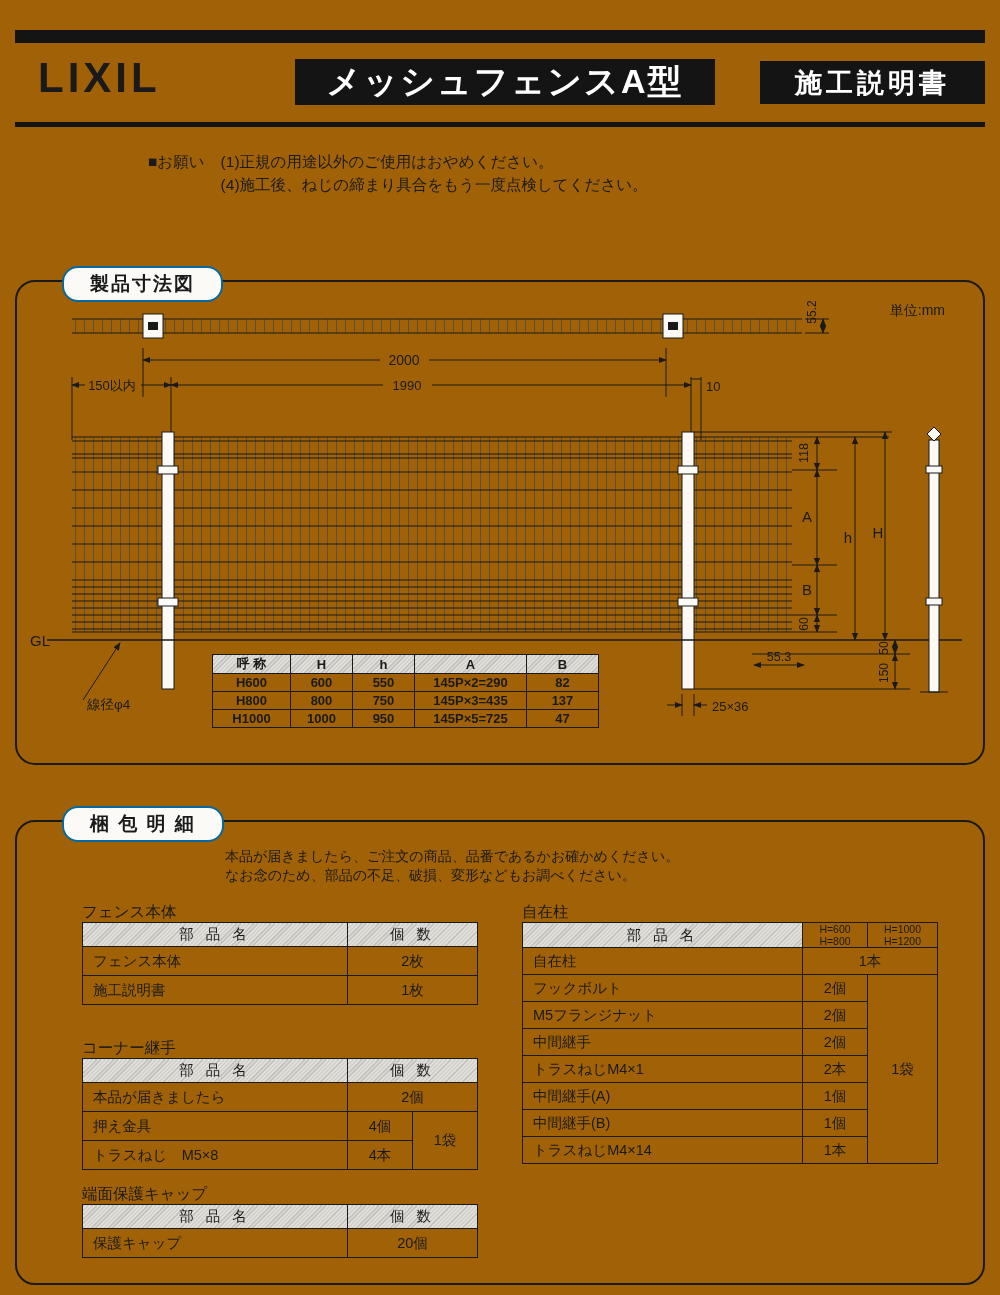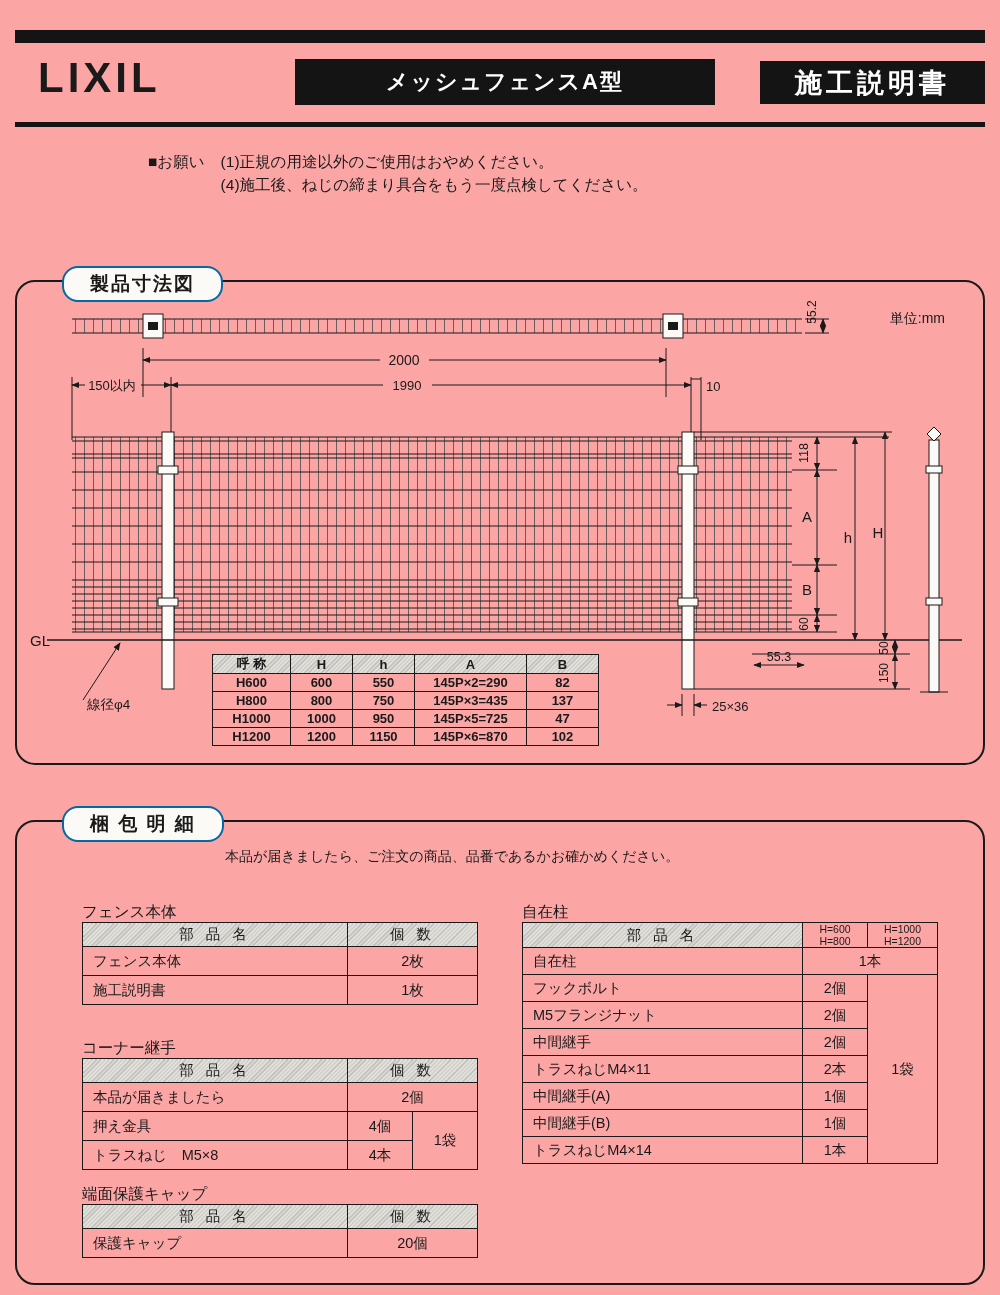--- a/index.html
+++ b/index.html
@@ -1,36 +1,36 @@
 <!DOCTYPE html>
 <html><head>
 <meta charset="utf-8">
 <style>
   * { margin:0; padding:0; box-sizing:border-box; }
   html,body { width:1000px; height:1295px; }
   body { font-family:"Liberation Sans", sans-serif; color:#1a1a1a; background:#fbfaf7; position:relative; }
-  .page { position:absolute; inset:0; background:#fca5a5; overflow:hidden;padding-left:7px; }
+  .page { position:absolute; inset:0; background:#a16207; overflow:hidden;padding-left:7px; }
 
   .bar-thick { position:absolute; left:15px; width:970px; top:30px; height:13px; background:#141414; }
   .bar-thin  { position:absolute; left:15px; width:970px; top:122px; height:5px; background:#141414; }
   .brand { position:absolute; left:38px; top:54px; font-size:42px; font-weight:bold; letter-spacing:4px; }
   .title-box { position:absolute; left:295px; top:59px; width:420px; height:46px; background:#141414; color:#fff;
-               display:flex; align-items:center; justify-content:center; font-size:22px; font-weight:bold; letter-spacing:2px; }
+               display:flex; align-items:center; justify-content:center; font-size:34px; font-weight:bold; letter-spacing:2px; }
   .doc-box   { position:absolute; left:760px; top:61px; width:225px; height:43px; background:#141414; color:#fff;
                display:flex; align-items:center; justify-content:center; font-size:27px; font-weight:bold; letter-spacing:4px; }
 
   .notice { position:absolute; left:148px; top:150px; display:flex; gap:16px; font-size:15.5px; line-height:23px; }
   .notice-label { white-space:nowrap; }
 
   .secbox { position:absolute; left:15px; width:970px; border:2px solid #1a1a1a; border-radius:20px; }
   .sec-dims { top:280px; height:485px; }
   .sec-pack { top:820px; height:465px; }
   .sec-label { position:absolute; top:-16px; left:45px; background:#fbfaf7; border:2px solid #0369a1; border-radius:16px;
                padding:3px 26px; font-size:19px; font-weight:bold; letter-spacing:2px; }
-  .unit-label { position:absolute; right:38px; top:28px; font-size:14px; }
+  .unit-label { position:absolute; right:38px; top:20px; font-size:14px; }
 
   .drawing { position:absolute; left:0; top:0; }
   svg text { font-family:"Liberation Sans", sans-serif; fill:#1a1a1a; }
 
   .hatch { background-image:repeating-linear-gradient(135deg,#b9b7b2 0px,#b9b7b2 1px,#e5e3de 1px,#e5e3de 3px); }
 
   .dimtable { position:absolute; left:195px; top:372px; border-collapse:collapse; font-size:13px; }
   .dimtable th, .dimtable td { border:1.5px solid #1a1a1a; text-align:center; height:18px; padding:0 4px; font-weight:bold; }
 
   .tbl-heading { position:absolute; font-size:15.5px; }
@@ -197,34 +197,28 @@
         <td>145P×3=435</td>
         <td>137</td>
       </tr>
       <tr>
         <td>H1000</td>
         <td>1000</td>
         <td>950</td>
         <td>145P×5=725</td>
         <td>47</td>
       </tr>
-      <tr>
-        <td>H1200</td>
-        <td>1200</td>
-        <td>1150</td>
-        <td>145P×6=870</td>
-        <td>102</td>
-      </tr>
     </tbody>
       </table>
   </div>
 
   <div class="secbox sec-pack">
     <div class="sec-label">梱 包 明 細</div>
     <div class="intro" style="top:26px">本品が届きましたら、ご注文の商品、品番であるかお確かめください。</div>
+    <div class="intro" style="top:45px">なお念のため、部品の不足、破損、変形などもお調べください。</div>
 
     <div class="tbl-heading" style="left:65px; top:80px">フェンス本体</div>
     <table class="ptable" style="left:65px; top:100px">
       <colgroup>
           <col style="width:265px">
           <col style="width:130px">
         </colgroup>
       <tbody>
           <tr>
         <th class="hatch">部 品 名</th>
@@ -317,21 +311,21 @@
       </tr>
       <tr>
         <td class="name">M5フランジナット</td>
         <td class="qty">2個</td>
       </tr>
       <tr>
         <td class="name">中間継手</td>
         <td class="qty">2個</td>
       </tr>
       <tr>
-        <td class="name">トラスねじM4×11</td>
+        <td class="name">トラスねじM4×1</td>
         <td class="qty">2本</td>
       </tr>
       <tr>
         <td class="name">中間継手(A)</td>
         <td class="qty">1個</td>
       </tr>
       <tr>
         <td class="name">中間継手(B)</td>
         <td class="qty">1個</td>
       </tr>

